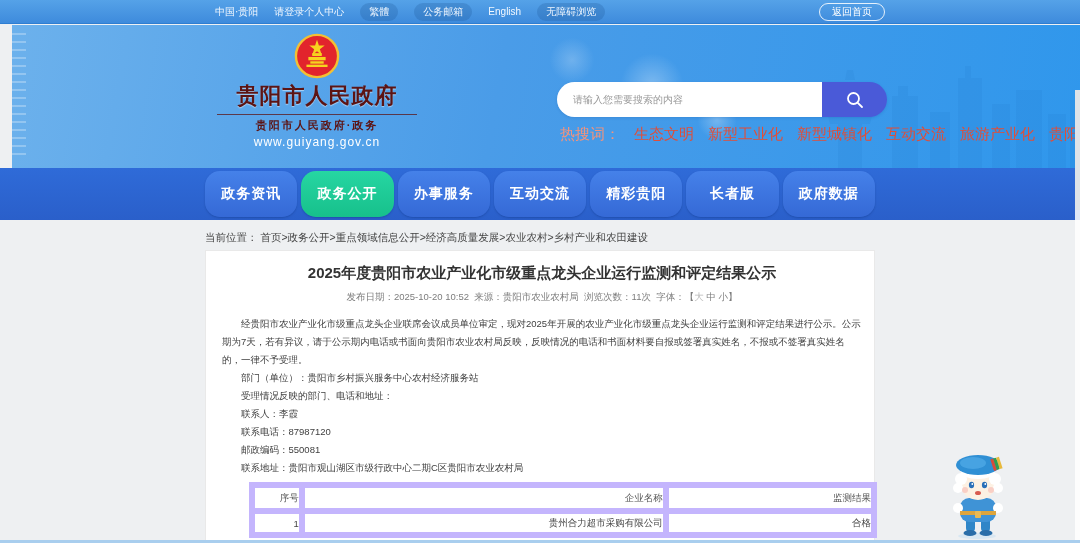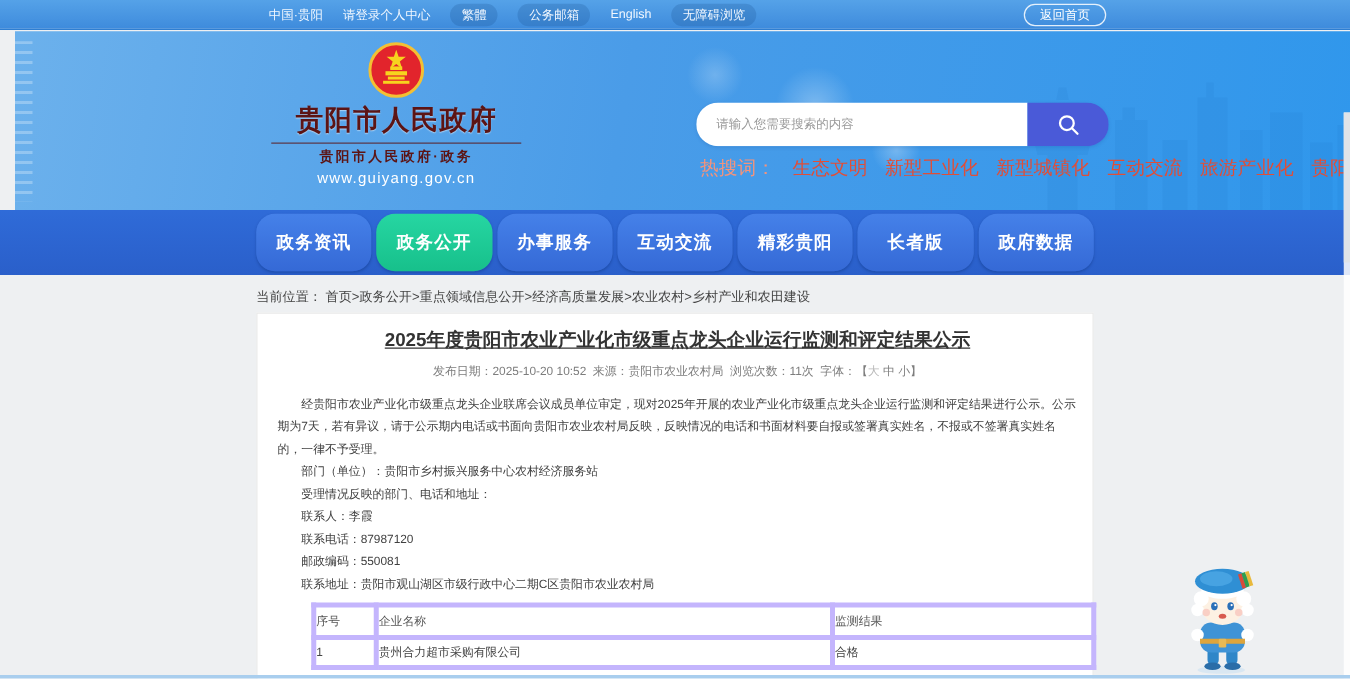--- a/index.html
+++ b/index.html
@@ -60,31 +60,31 @@
   .nav-item.active{ background:linear-gradient(#26d6a2,#17c08b); }
 
   
   .breadcrumb{ position:absolute; left:205px; top:231px; font-size:10.5px; color:#444; }
   .breadcrumb .bc-label{ color:#444; }
   .breadcrumb .bc-path{ color:#444; cursor:pointer; }
 
   
   .card{ position:absolute; left:205px; top:250px; width:670px; height:340px;
     background:#fff; border:1px solid #e9e9e9; padding:12px 12px 0 16px; }
-  .article-title{ text-align:center; font-size:15px; font-weight:bold; color:#333; line-height:20px;text-decoration:underline; }
+  .article-title{ text-align:center; font-size:15px; font-weight:bold; color:#333; line-height:20px; }
   .article-meta{ margin-top:8px; text-align:center; font-size:9.5px; color:#7d7d7d; white-space:nowrap; }
   .article-meta .sz{ cursor:pointer; }
   .article-meta .sz-large{ color:#b9b9b9; }
   .article-body{ margin-top:11px; font-size:9.5px; color:#404040; line-height:18px; }
   .article-body .para{ text-indent:2em; }
   .tbl-caption{ margin-top:3px; text-align:center; font-size:10px; font-weight:bold; color:#333; }
 
   table.result{ border-collapse:collapse; margin:5px 14px 0 27px; width:628px;
     font-size:9.5px; color:#444; table-layout:fixed; }
-  table.result th, table.result td{ border:4px solid #c4b5fd; text-align:left;
+  table.result th, table.result td{ border:6px solid #c4b5fd; text-align:right;
     font-weight:normal; padding:0; }
   table.result th{ height:26px; color:#555; }
   table.result td{ height:24px; }
   .col-no{ width:8%; } .col-name{ width:58.5%; } .col-result{ width:33.5%; }
 
   
   .mascot{ position:absolute; left:943px; top:452px; cursor:pointer; }
   .scrollbar{ position:absolute; right:0; top:90px; width:5px; height:453px;
     background:rgba(255,255,255,.85); }
   .scroll-thumb{ position:absolute; right:0; top:0; width:5px; height:120px; background:#dfe3e8; }

